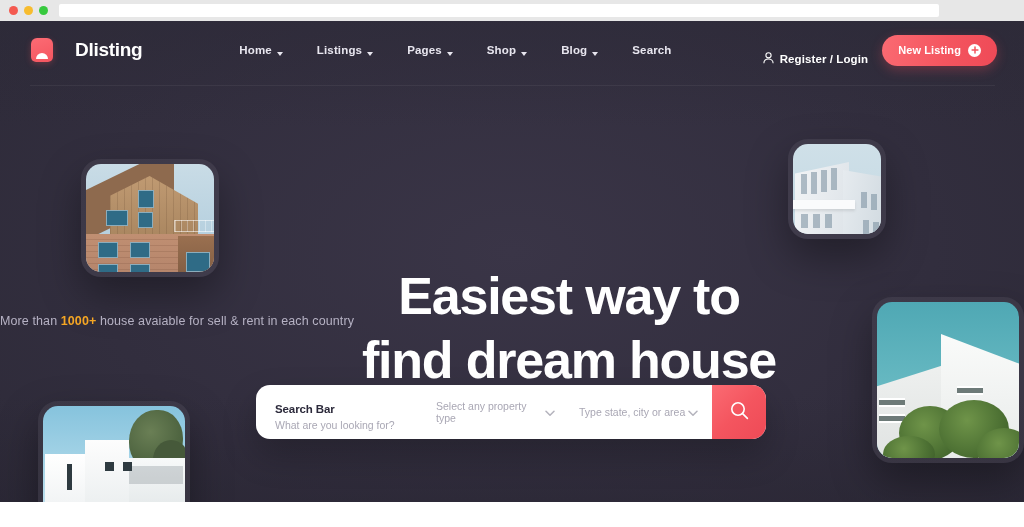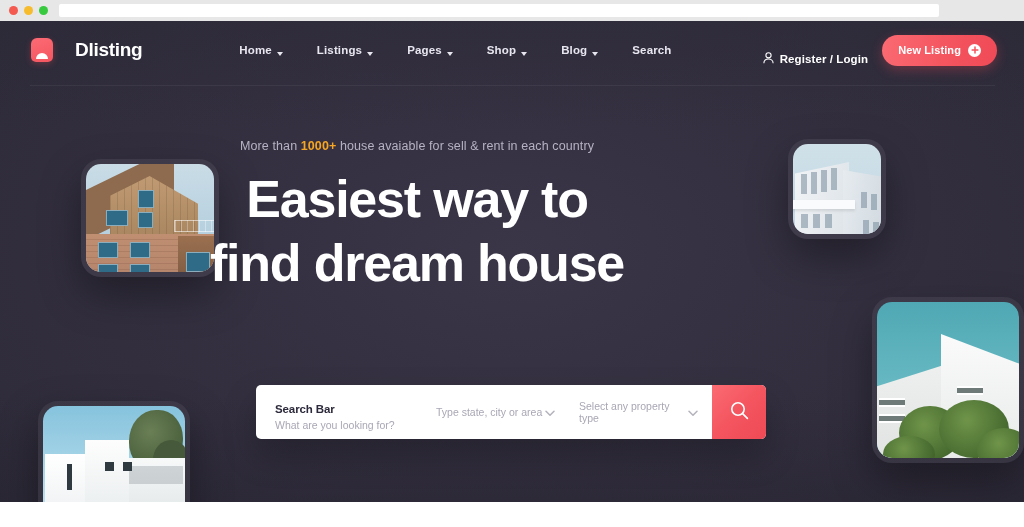--- a/index.html
+++ b/index.html
@@ -85,37 +85,37 @@
     box-shadow:0 4px 12px rgba(240,76,88,0.30);
   }
   .plus-badge{
     width:13px; height:13px; border-radius:50%; background:#fff;
     display:flex; align-items:center; justify-content:center; flex:0 0 auto;
   }
 
   
   .hero-center{
     position:absolute; left:0; top:0; width:834px; height:481px;
-    display:flex; flex-direction:column; align-items:center;
+    display:flex; flex-direction:row; align-items:center;
     padding-top:118px; z-index:20;
   }
   .hero-eyebrow{
     color:#b6b2c4; font-size:12.5px; letter-spacing:0.1px; text-align:center;
   }
   .hero-eyebrow .hl{ color:#f5a623; font-weight:bold; }
   .hero-title{
     margin-top:14px; color:#ffffff; text-align:center;
     font-size:52px; line-height:64px; font-weight:bold; letter-spacing:-1.2px;
     max-width:430px;
   }
 
   
   .search-bar{
     position:absolute; left:256px; top:364px; width:510px; height:54px;
-    background:#ffffff; border-radius:5px; display:flex; align-items:stretch;
+    background:#ffffff; border-radius:14px; display:flex; align-items:stretch;
     overflow:hidden; box-shadow:0 16px 34px rgba(0,0,0,0.22); z-index:30;
   }
   .sb-keyword{
     flex:0 0 170px; padding:9px 0 0 19px; display:flex; flex-direction:column;
     justify-content:center; cursor:text;
   }
   .sb-label{ color:#2c2a3b; font-size:11.5px; font-weight:bold; letter-spacing:-0.1px; }
   .sb-placeholder{ color:#a9a7b4; font-size:10.5px; margin-top:4px; }
   .sb-select{
     flex:1; display:flex; align-items:center; justify-content:space-between;
@@ -361,29 +361,29 @@
     <div class="hero-eyebrow"><span>More than </span><span class="hl">1000+</span><span> house avaiable for sell &amp; rent in each country</span></div>
     <h1 class="hero-title">Easiest way to find dream house</h1>
   </div>
 
   <div class="search-bar">
     <div class="sb-keyword">
       <span class="sb-label">Search Bar</span>
       <span class="sb-placeholder">What are you looking for?</span>
     </div>
     <div class="sb-select">
-      <span class="sb-select-text">Type state, city or area</span>
+      <span class="sb-select-text">Select any property type</span>
       <span class="chev">
         <svg width="10" height="7" viewBox="0 0 10 7" aria-hidden="true">
           <path d="M1 1.3 L5 5.3 L9 1.3" fill="none" stroke="#9b99a6" stroke-width="1.5" stroke-linecap="round" stroke-linejoin="round"></path>
         </svg>
       </span>
     </div>
     <div class="sb-select">
-      <span class="sb-select-text">Select any property type</span>
+      <span class="sb-select-text">Type state, city or area</span>
       <span class="chev">
         <svg width="10" height="7" viewBox="0 0 10 7" aria-hidden="true">
           <path d="M1 1.3 L5 5.3 L9 1.3" fill="none" stroke="#9b99a6" stroke-width="1.5" stroke-linecap="round" stroke-linejoin="round"></path>
         </svg>
       </span>
     </div>
     <button class="sb-search-btn">
       <span>
         <svg width="19" height="19" viewBox="0 0 19 19" aria-hidden="true">
           <circle cx="8" cy="8" r="6.2" fill="none" stroke="#ffffff" stroke-width="1.6"></circle>

